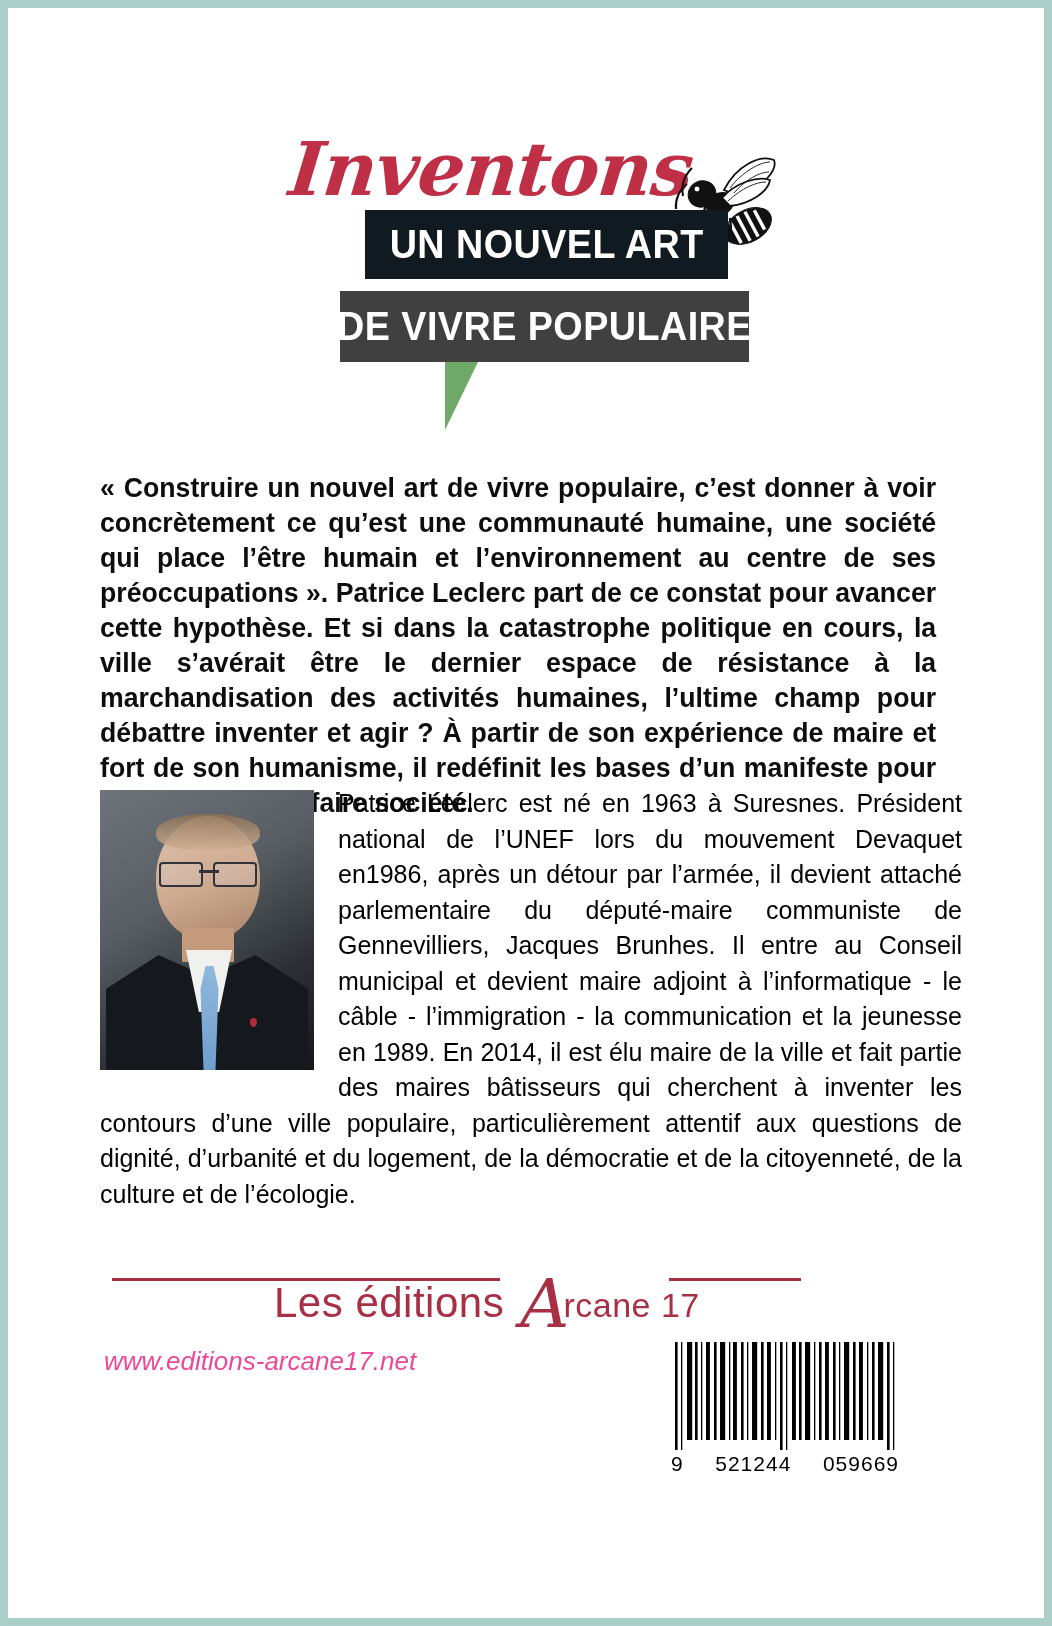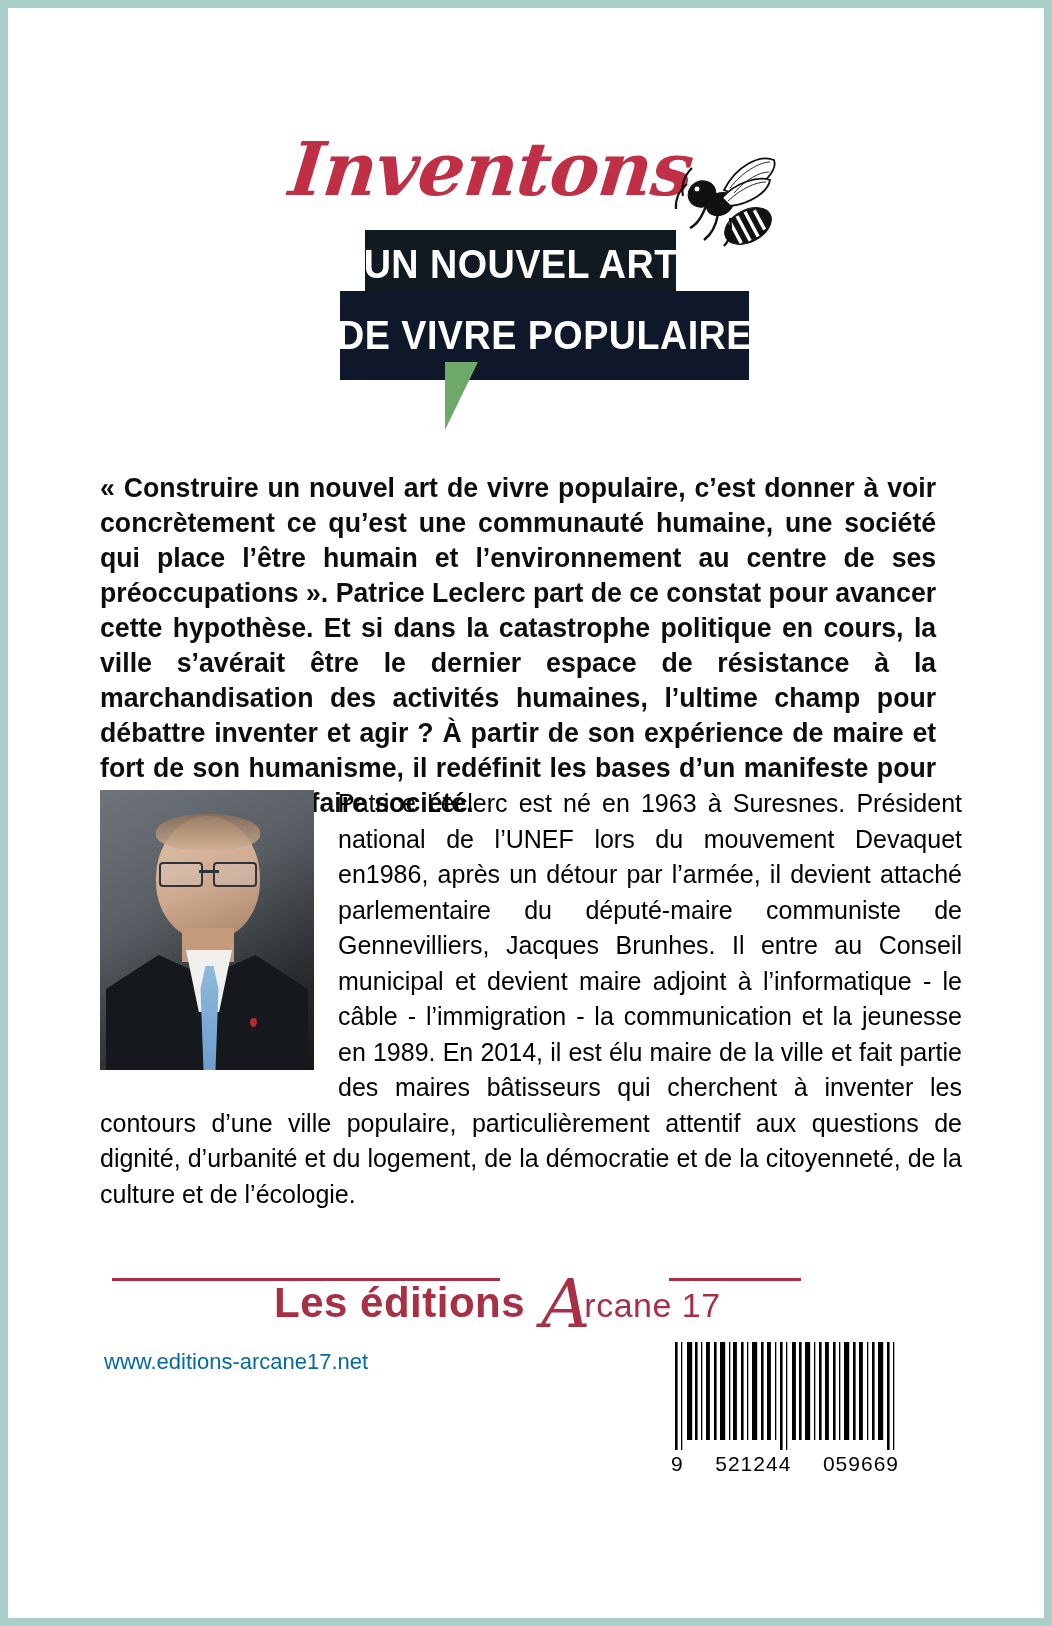--- a/index.html
+++ b/index.html
@@ -35,39 +35,39 @@
     transform:skewX(-6deg);
     white-space:nowrap;
   }
   .bee {
     position:absolute;
     left:654px; top:20px;
     width:118px; height:110px;
   }
   .band-dark {
     position:absolute;
-    left:357px; top:104px;
-    width:311px; height:69px;
+    left:357px; top:84px;
+    width:363px; height:69px;
     background:#121a21;
     display:flex; align-items:center; justify-content:center;
   }
   .band-dark span {
     font-family:"Liberation Sans Narrow","Liberation Sans", sans-serif;
     font-weight:700;
     font-size:41px;
     color:#ffffff;
     letter-spacing:0.5px;
     transform:scaleX(0.92);
     white-space:nowrap;
   }
   .band-green {
     position:absolute;
     left:332px; top:165px;
-    width:409px; height:89px;
-    background:#0f172a;
+    width:409px; height:71px;
+    background:#404040;
     display:flex; align-items:center; justify-content:center;
   }
   .band-green span {
     font-family:"Liberation Sans Narrow","Liberation Sans", sans-serif;
     font-weight:700;
     font-size:41px;
     color:#ffffff;
     letter-spacing:0.5px;
     transform:scaleX(0.92);
     white-space:nowrap;
@@ -214,21 +214,21 @@
     background:#a92f45;
   }
   .logo-text {
     position:absolute;
     left:170px; top:22px;
     white-space:nowrap;
     color:#a92f45;
   }
   .logo-les {
     font-family:"Liberation Sans", sans-serif;
-    font-weight:700;
+    font-weight:400;
     font-size:42px;
     letter-spacing:0.5px;
     vertical-align:baseline;
   }
   .logo-a {
     font-family:"DejaVu Serif", serif;
     font-style:italic;
     font-weight:400;
     font-size:68px;
     line-height:0.7;
@@ -242,23 +242,24 @@
     font-weight:400;
     font-size:34px;
     letter-spacing:0.5px;
   }
 
   
   .footer {
     position:absolute;
     left:96px; top:1334px;
     font-family:"Liberation Sans", sans-serif;
-    font-size:22px;
+    font-size:26px;
     line-height:39px;
-    color:#0369a1;
+    color:#ec4899;
+    font-style:italic;
   }
   .footer div { white-space:nowrap; }
 
   
   .barcode-wrap {
     position:absolute;
     left:663px; top:1334px;
     width:228px;
   }
   .barcode-bars {

